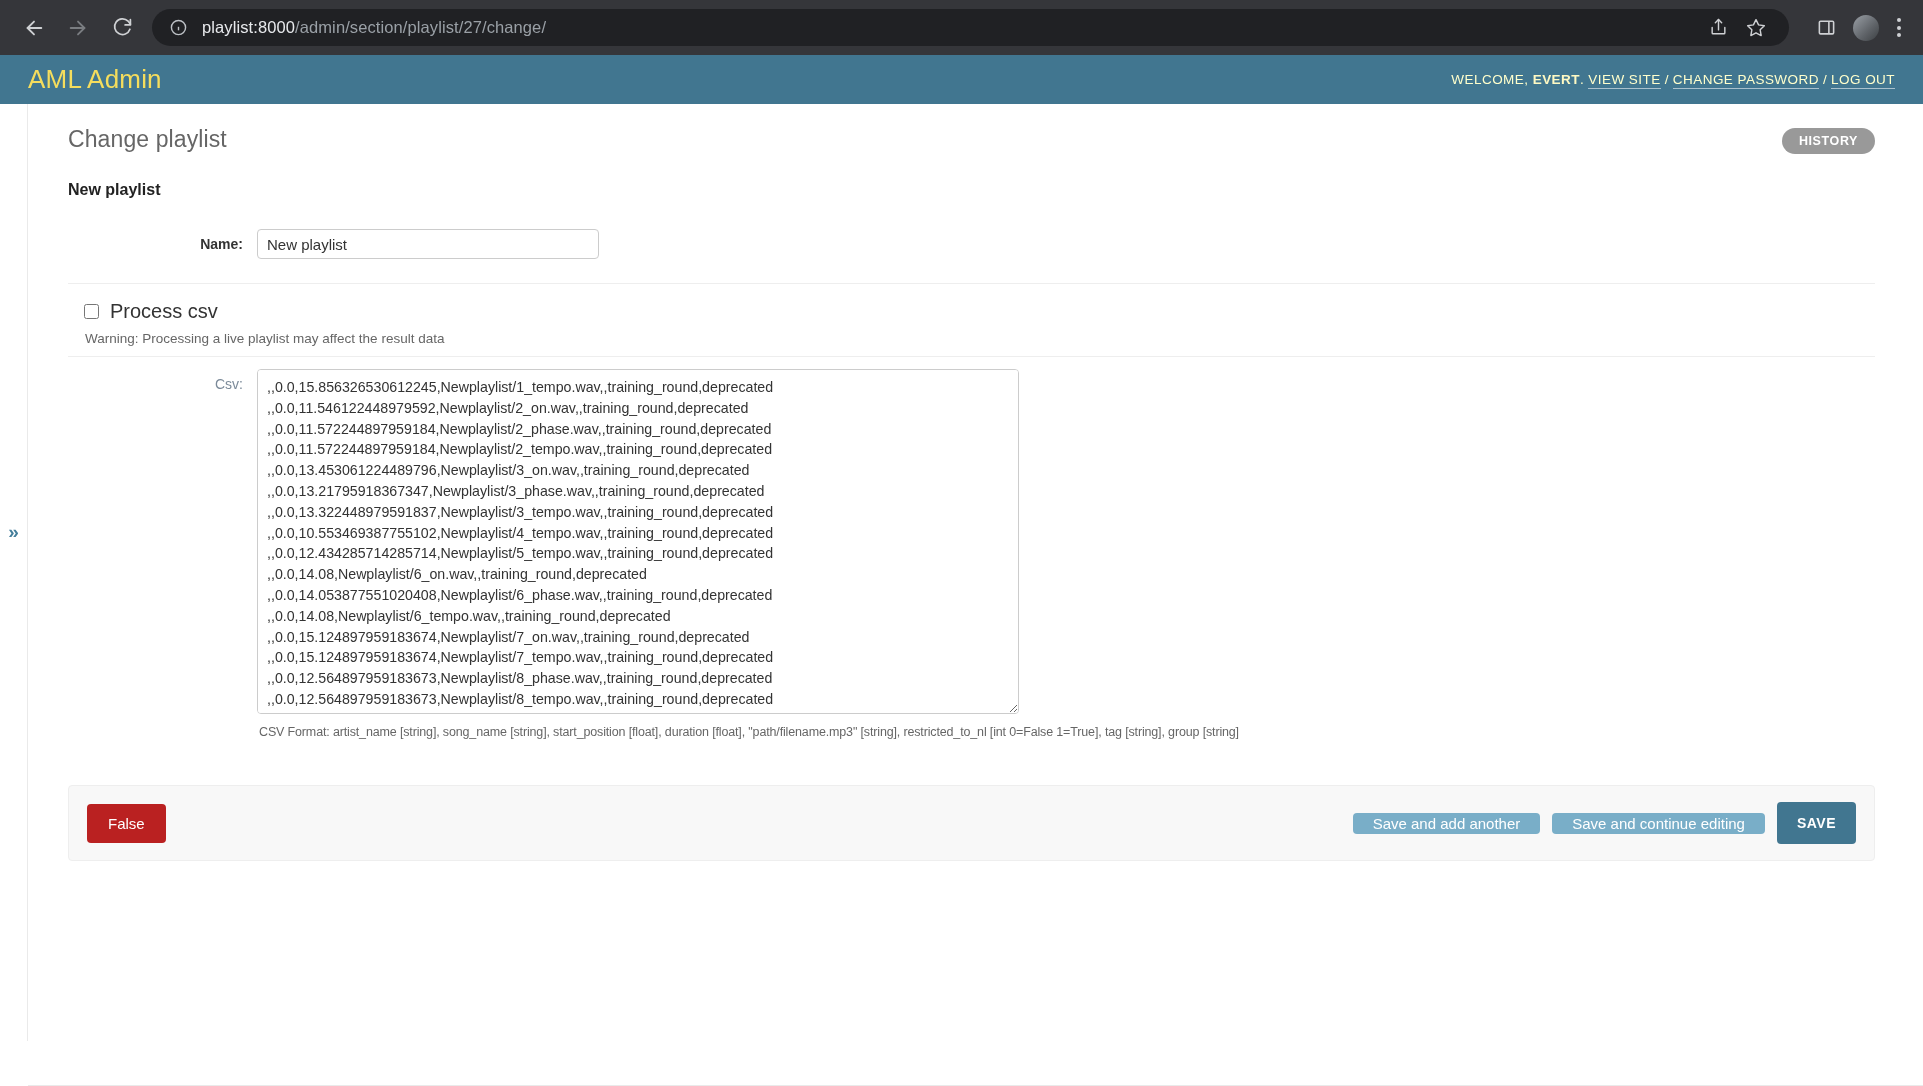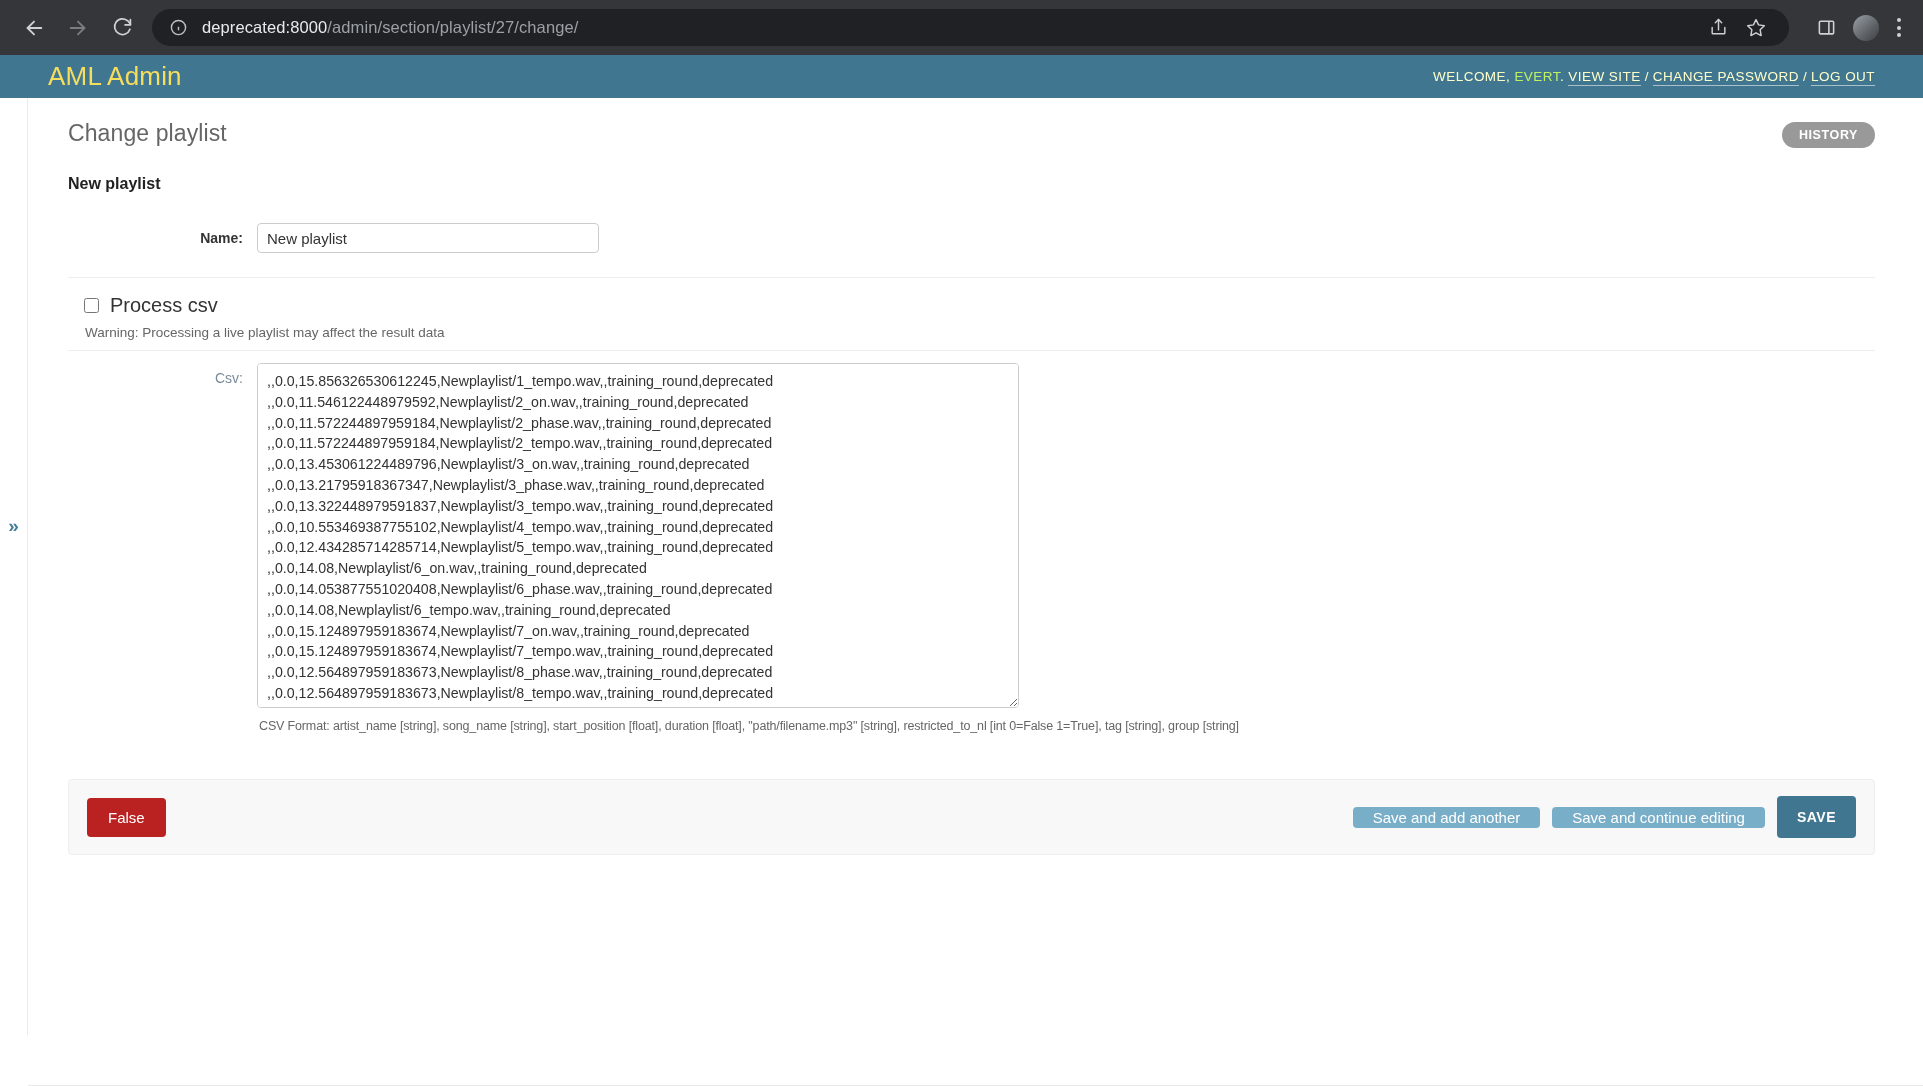--- a/index.html
+++ b/index.html
@@ -74,39 +74,39 @@
   }
   .kebab { display: flex; flex-direction: column; gap: 3.5px; align-items: center; padding: 0 8px; }
   .kebab i { width: 4px; height: 4px; border-radius: 50%; background: #cfd1d4; display: block; }
 
   
   .page { width: 100%; height: 1031px; background: #fff; overflow: hidden; position: relative; }
 
   #header {
     background: #417690;
     color: #fff;
-    height: 43px;
+    height: 49px;
     display: flex; align-items: center;
-    padding: 0 48px;
+    padding: 0 28px;
     justify-content: space-between;
   }
   #branding h1 {
     margin: 0;
     font-size: 26px;
     font-weight: 300;
     color: #f5dd5d;
     letter-spacing: 0.2px;
   }
   #user-tools {
     font-size: 13.5px;
     color: #ffffcc;
     letter-spacing: 0.45px;
     text-transform: uppercase;
   }
-  #user-tools strong { font-weight: normal; color: #bef264; }
+  #user-tools strong { font-weight: bold; color: #fef9c3; }
   #user-tools a {
     color: #ffffcc;
     text-decoration: none;
     border-bottom: 1px solid rgba(255,255,255,0.55);
     padding-bottom: 1px;
   }
   #user-tools .sep { padding: 0 4px; }
 
   div.breadcrumbs {
     background: #79aec8;
@@ -345,21 +345,21 @@
   </div>
 
   <div class="omnibox">
     <span class="info-icon">
       <svg width="17" height="17" viewBox="0 0 24 24" fill="none" stroke="currentColor" stroke-width="2">
           <circle cx="12" cy="12" r="10"></circle>
           <line x1="12" y1="16" x2="12" y2="11"></line>
           <line x1="12" y1="8" x2="12.01" y2="8"></line>
         </svg>
     </span>
-    <span class="url-text"><span class="host">deprecated:8000</span><span>/admin/section/playlist/27/change/</span></span>
+    <span class="url-text"><span class="host">playlist:8000</span><span>/admin/section/playlist/27/change/</span></span>
     <span class="omnibox-actions">
       <span class="chrome-icon">
         <svg width="19" height="19" viewBox="0 0 24 24" fill="none" stroke="currentColor" stroke-width="1.8" stroke-linecap="round" stroke-linejoin="round">
             <path d="M4 12v7a1 1 0 0 0 1 1h14a1 1 0 0 0 1-1v-7"></path>
             <polyline points="16 6 12 2 8 6"></polyline>
             <line x1="12" y1="2" x2="12" y2="15"></line>
           </svg>
       </span>
       <span class="chrome-icon">
         <svg width="20" height="20" viewBox="0 0 24 24" fill="none" stroke="currentColor" stroke-width="1.7" stroke-linecap="round" stroke-linejoin="round">

